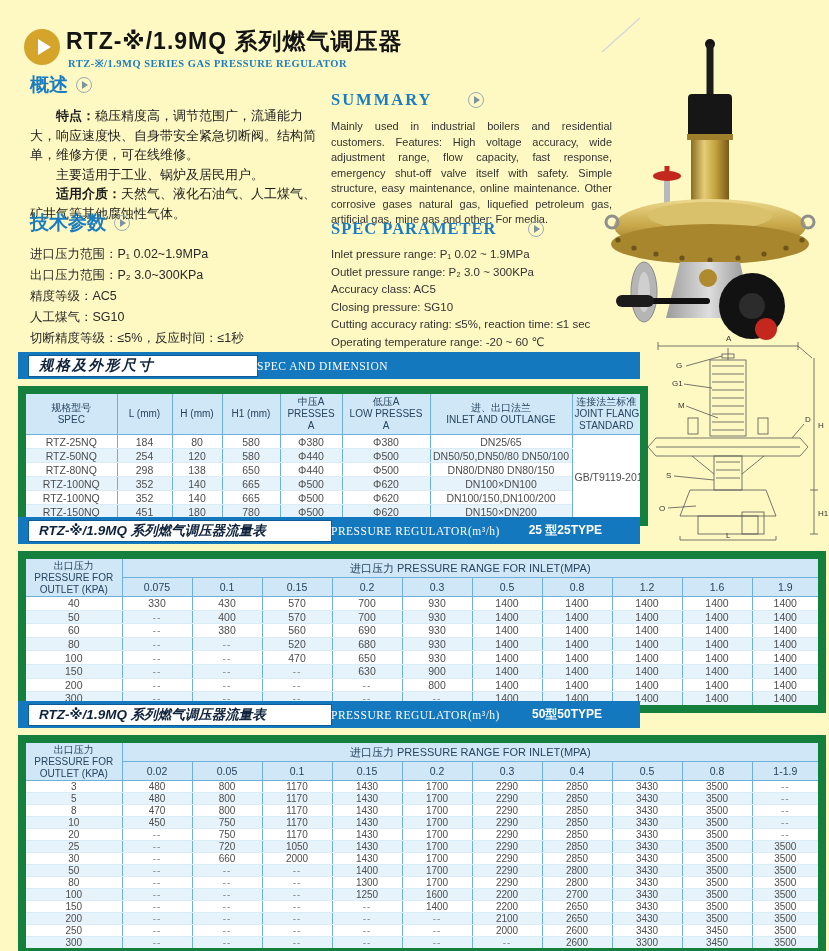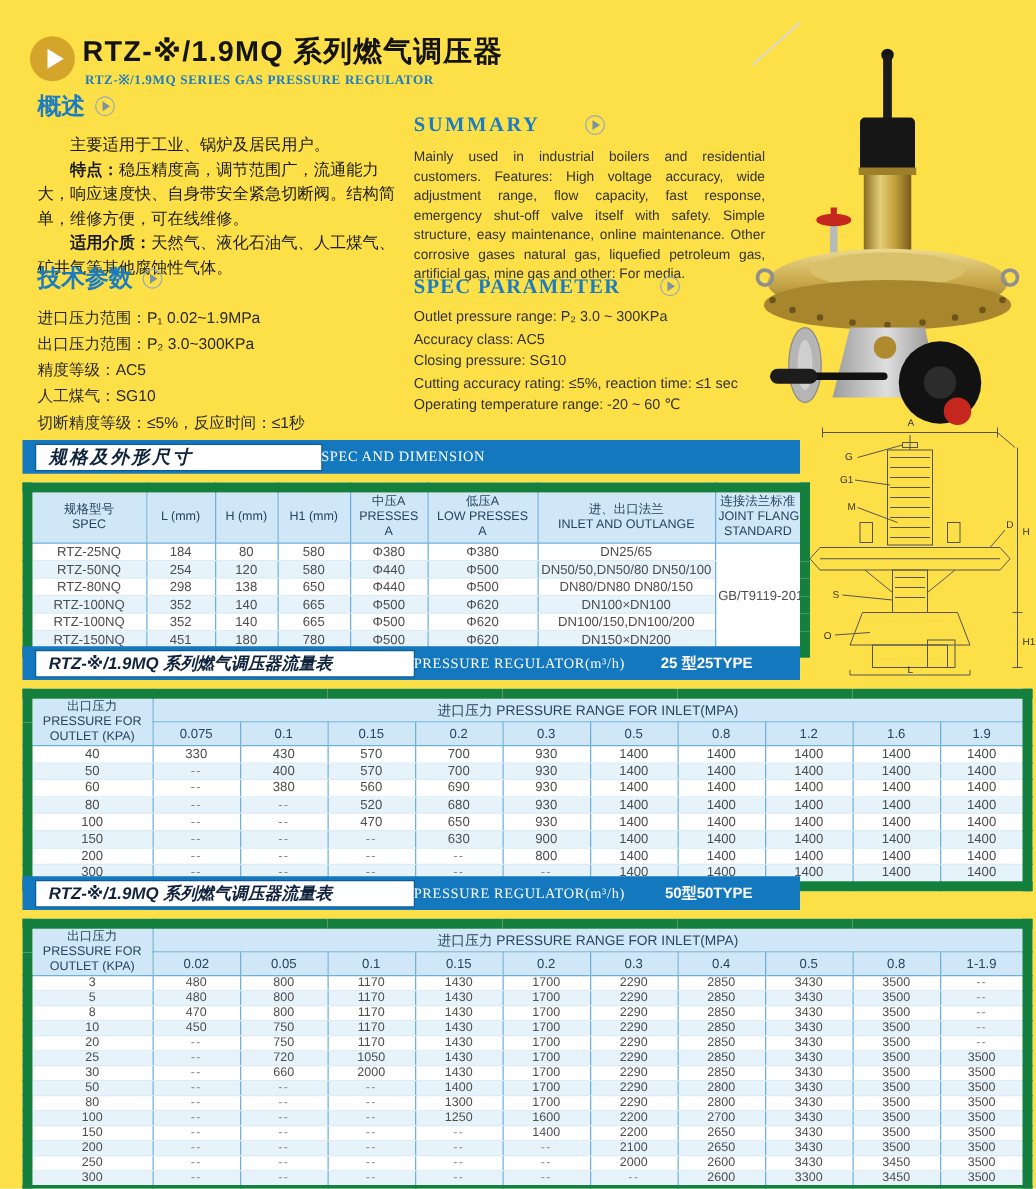--- a/index.html
+++ b/index.html
@@ -1,16 +1,16 @@
 <!DOCTYPE html>
 <html><head>
 <meta charset="utf-8">
 <style>
   html,body{margin:0;padding:0;background:#f2f2f2;}
-  #page{position:relative;width:829px;height:951px;background:#fde047;margin:0 auto;
+  #page{position:relative;width:829px;height:951px;background:#fef9c3;margin:0 auto;
         font-family:"Liberation Sans","DejaVu Sans",sans-serif;overflow:hidden;}
 
   
   .title-icon{position:absolute;left:24px;top:29px;width:36px;height:36px;border-radius:50%;
               background:#d5a42b;}
   .title-icon::after{content:"";position:absolute;left:14px;top:10px;border-left:13px solid #fff;
               border-top:8px solid transparent;border-bottom:8px solid transparent;}
   .page-title{position:absolute;left:66px;top:26px;font-size:23px;font-weight:bold;color:#141414;letter-spacing:1px;}
   .page-subtitle{position:absolute;left:68px;top:56px;font-size:10.5px;font-weight:bold;color:#1b7cc0;
               font-family:"Liberation Serif","DejaVu Serif",serif;letter-spacing:.5px;}
@@ -77,22 +77,22 @@
   <span class="title-icon"></span>
   <div class="page-title">RTZ-※/1.9MQ 系列燃气调压器</div>
   <div class="page-subtitle">RTZ-※/1.9MQ SERIES GAS PRESSURE REGULATOR</div>
 
   <div id="overview">
     <div class="blue-h cn">
       <span>概述</span>
       <span class="play-circ"></span>
     </div>
     <div class="body">
+      <p><b>特点：</b><span>稳压精度高，调节范围广，流通能力大，响应速度快、自身带安全紧急切断阀。结构简单，维修方便，可在线维修。</span></p>
       <p><span>主要适用于工业、锅炉及居民用户。</span></p>
-      <p><b>特点：</b><span>稳压精度高，调节范围广，流通能力大，响应速度快、自身带安全紧急切断阀。结构简单，维修方便，可在线维修。</span></p>
       <p><b>适用介质：</b><span>天然气、液化石油气、人工煤气、矿井气等其他腐蚀性气体。</span></p>
     </div>
   </div>
 
   <div id="tech">
     <div class="blue-h cn">
       <span>技术参数</span>
       <span class="play-circ"></span>
     </div>
     <div class="lines">
@@ -112,20 +112,21 @@
     </div>
     <div class="body">Mainly used in industrial boilers and residential customers. Features: High voltage accuracy, wide adjustment range, flow capacity, fast response, emergency shut-off valve itself with safety. Simple structure, easy maintenance, online maintenance. Other corrosive gases natural gas, liquefied petroleum gas, artificial gas, mine gas and other: For media.</div>
   </div>
 
   <div id="specpar">
     <div class="blue-h en">
       <span>SPEC PARAMETER</span>
       <span class="play-circ" style="margin-left:24px"></span>
     </div>
     <div class="lines">
+      <div>Inlet pressure range: P₁  0.02 ~ 1.9MPa</div>
       <div>Outlet pressure range: P₂  3.0 ~ 300KPa</div>
       <div>Accuracy class: AC5</div>
       <div>Closing pressure: SG10</div>
       <div>Cutting accuracy rating: ≤5%, reaction time: ≤1 sec</div>
       <div>Operating temperature range: -20 ~ 60 ℃</div>
     </div>
   </div>
 
   <svg id="photo" viewBox="0 0 229 324">
     <defs>

